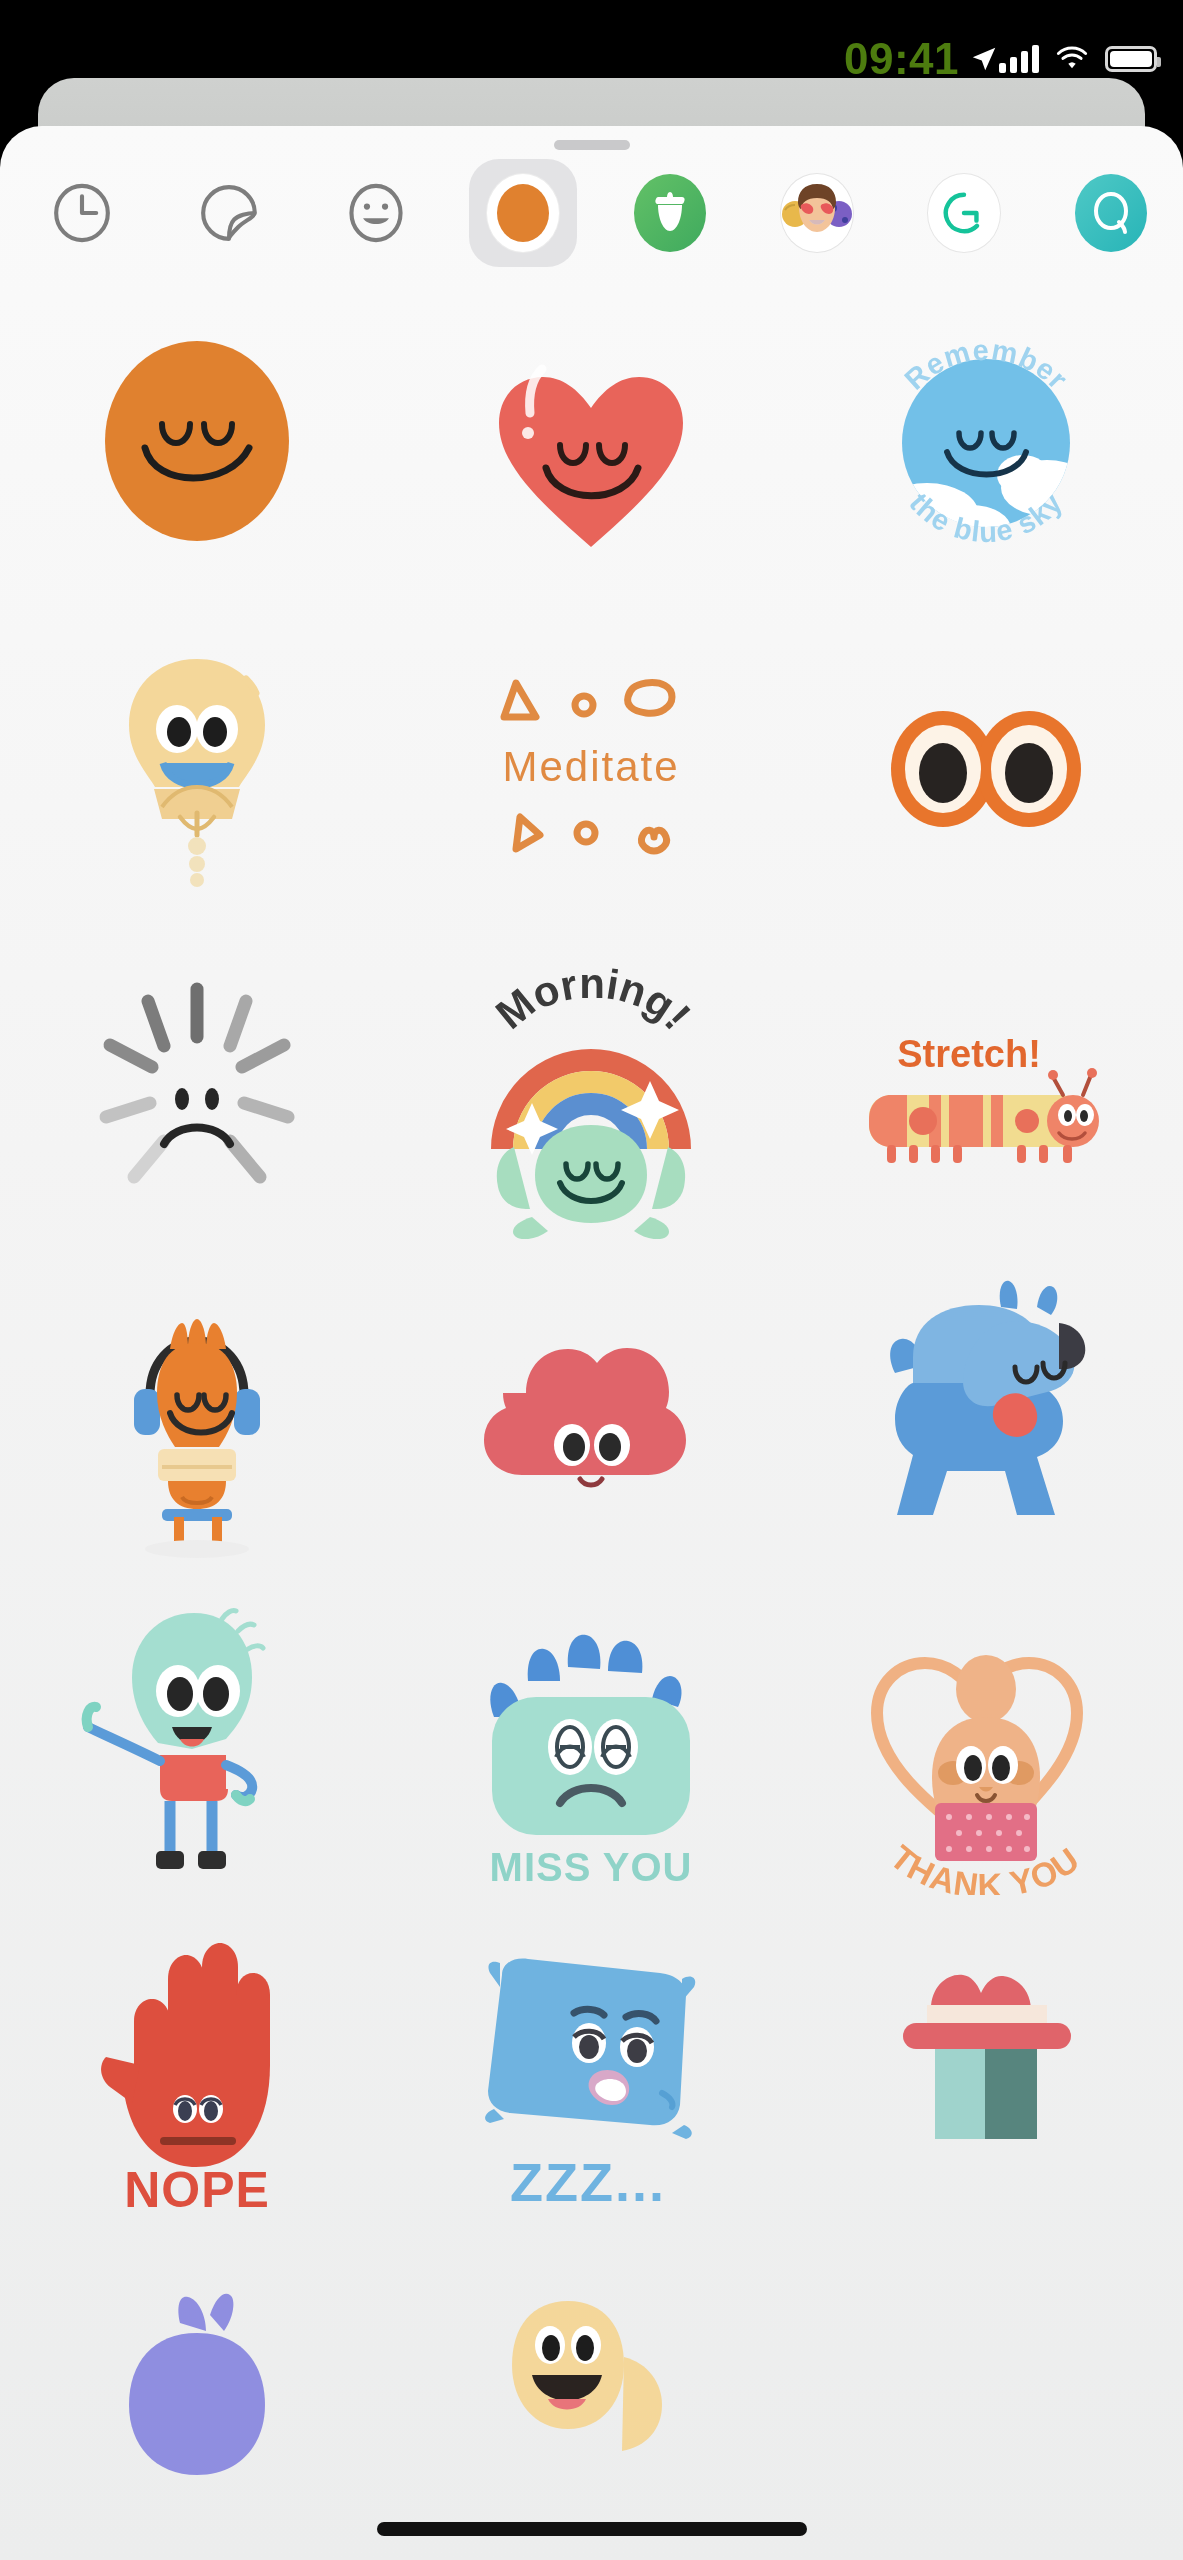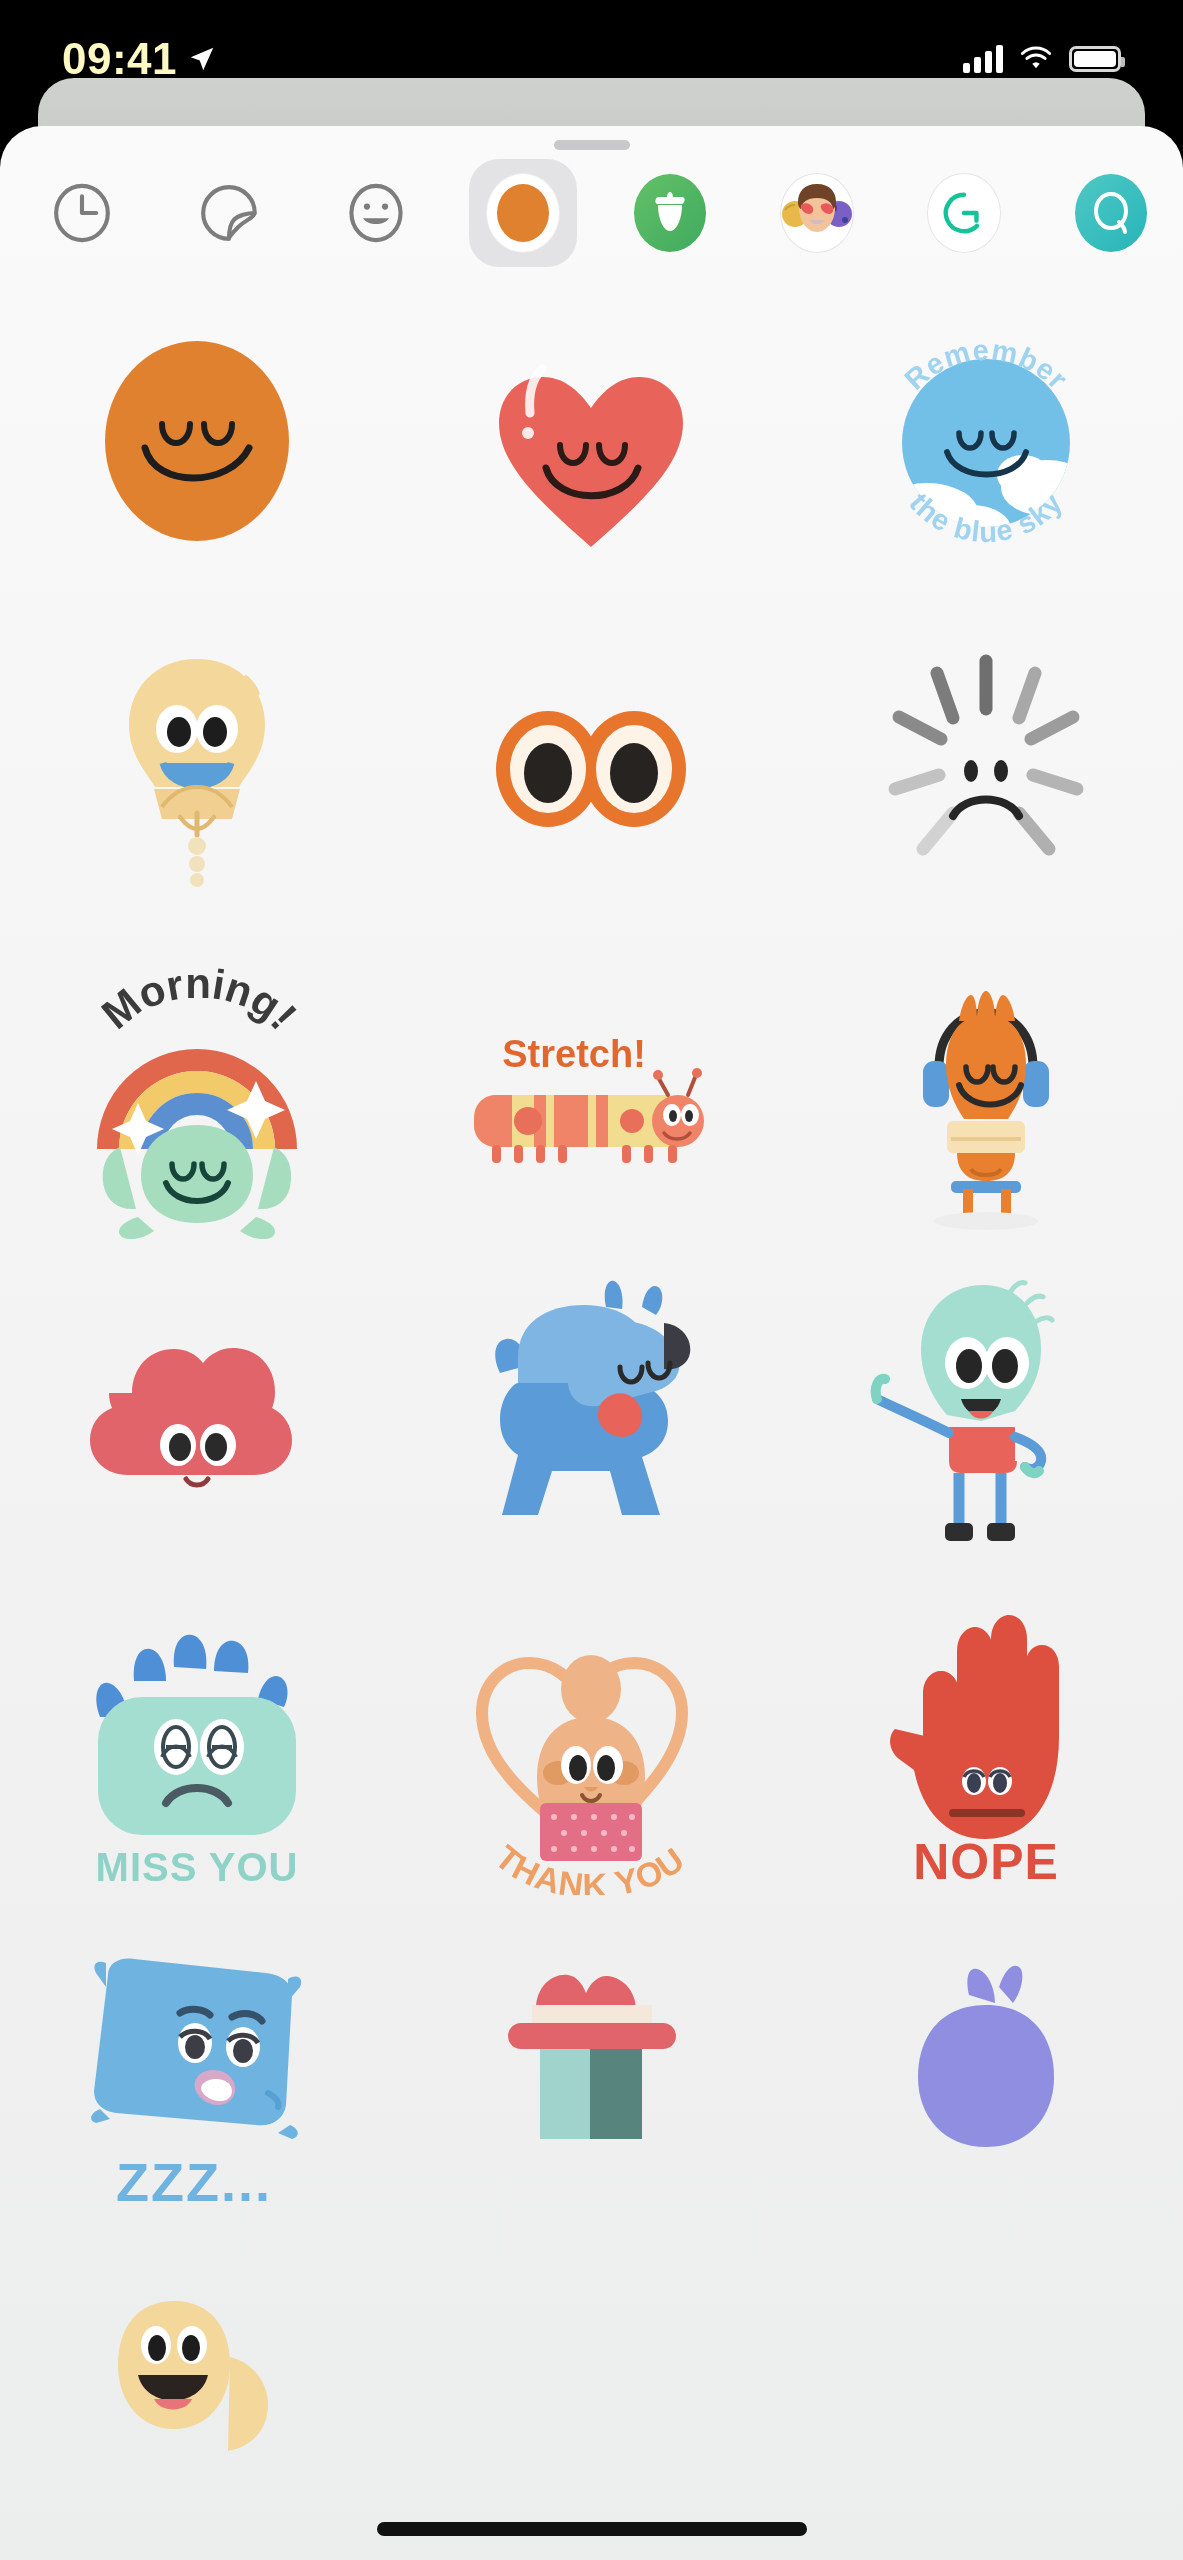--- a/index.html
+++ b/index.html
@@ -7,22 +7,22 @@
   body {
     background:#000;
     font-family:"Liberation Sans", sans-serif;
     overflow:hidden;
     position:relative;
   }
 
   
   .status-bar{
     position:absolute; top:0; left:0; width:1183px; height:118px;
-    display:flex; align-items:center; justify-content:space-between;
-    padding:0 62px; color:#fef9c3; z-index:40;
+    display:flex; align-items:center; justify-content:flex-end;
+    padding:0 26px; color:#4d7c0f; z-index:40;
   }
   .status-left{ display:flex; align-items:center; gap:10px; }
   .status-time{ font-size:44px; font-weight:600; letter-spacing:.5px; }
   .loc-arrow{ width:30px; height:30px; }
   .status-right{ display:flex; align-items:center; gap:16px; }
   .sig-bars{ display:flex; align-items:flex-end; gap:4px; height:28px; }
   .sig-bars i{ display:block; width:7px; background:#fff; border-radius:2px; }
   .sig-bars i:nth-child(1){ height:10px; }
   .sig-bars i:nth-child(2){ height:16px; }
   .sig-bars i:nth-child(3){ height:22px; }
@@ -281,20 +281,33 @@
           <path d="M135 192v22" stroke="#e0b970" stroke-width="5" fill="none" stroke-linecap="round"></path>
           <path d="M118 196c6 8 12 12 17 12" fill="none" stroke="#e0b970" stroke-width="4.5" stroke-linecap="round"></path>
           <path d="M152 196c-6 8-12 12-17 12" fill="none" stroke="#e0b970" stroke-width="4.5" stroke-linecap="round"></path>
           <circle cx="135" cy="225" r="9" fill="#f2e2bc"></circle>
           <circle cx="135" cy="243" r="8" fill="#f2e2bc"></circle>
           <circle cx="135" cy="259" r="7" fill="#f2e2bc"></circle>
         </svg>
       </div>
     </div>
 
+    <div class="cell">
+      <div class="sticker">
+        <svg viewBox="0 0 270 290">
+          <path d="M60 62l20 34H48z" fill="none" stroke="#e08a42" stroke-width="7" stroke-linejoin="round"></path>
+          <circle cx="128" cy="84" r="9" fill="none" stroke="#e08a42" stroke-width="7"></circle>
+          <path d="M190 62c16-2 26 4 26 14s-12 18-26 16-20-8-18-16 6-12 18-14z" fill="none" stroke="#e08a42" stroke-width="7" stroke-linejoin="round"></path>
+          <text x="135" y="160" text-anchor="middle" font-family="'Liberation Sans',sans-serif" font-size="42" font-weight="400" fill="#e08a42" letter-spacing="2">Meditate</text>
+          <path d="M60 228l24-14-20-18z" fill="none" stroke="#e08a42" stroke-width="7" stroke-linejoin="round"></path>
+          <circle cx="130" cy="212" r="9" fill="none" stroke="#e08a42" stroke-width="7"></circle>
+          <path d="M186 216c4-10 12-8 12 0 0-8 8-10 12 0 3 8-6 14-12 14s-15-6-12-14z" fill="none" stroke="#e08a42" stroke-width="7" stroke-linejoin="round"></path>
+        </svg>
+      </div>
+    </div>
 
     <div class="cell">
       <div class="sticker">
         <svg viewBox="0 0 270 290">
           <ellipse cx="92" cy="148" rx="52" ry="58" fill="#e8752c"></ellipse>
           <ellipse cx="178" cy="148" rx="52" ry="58" fill="#e8752c"></ellipse>
           <ellipse cx="92" cy="148" rx="38" ry="44" fill="#fdf3e7"></ellipse>
           <ellipse cx="178" cy="148" rx="38" ry="44" fill="#fdf3e7"></ellipse>
           <ellipse cx="92" cy="152" rx="24" ry="30" fill="#272321"></ellipse>
           <ellipse cx="178" cy="152" rx="24" ry="30" fill="#272321"></ellipse>

